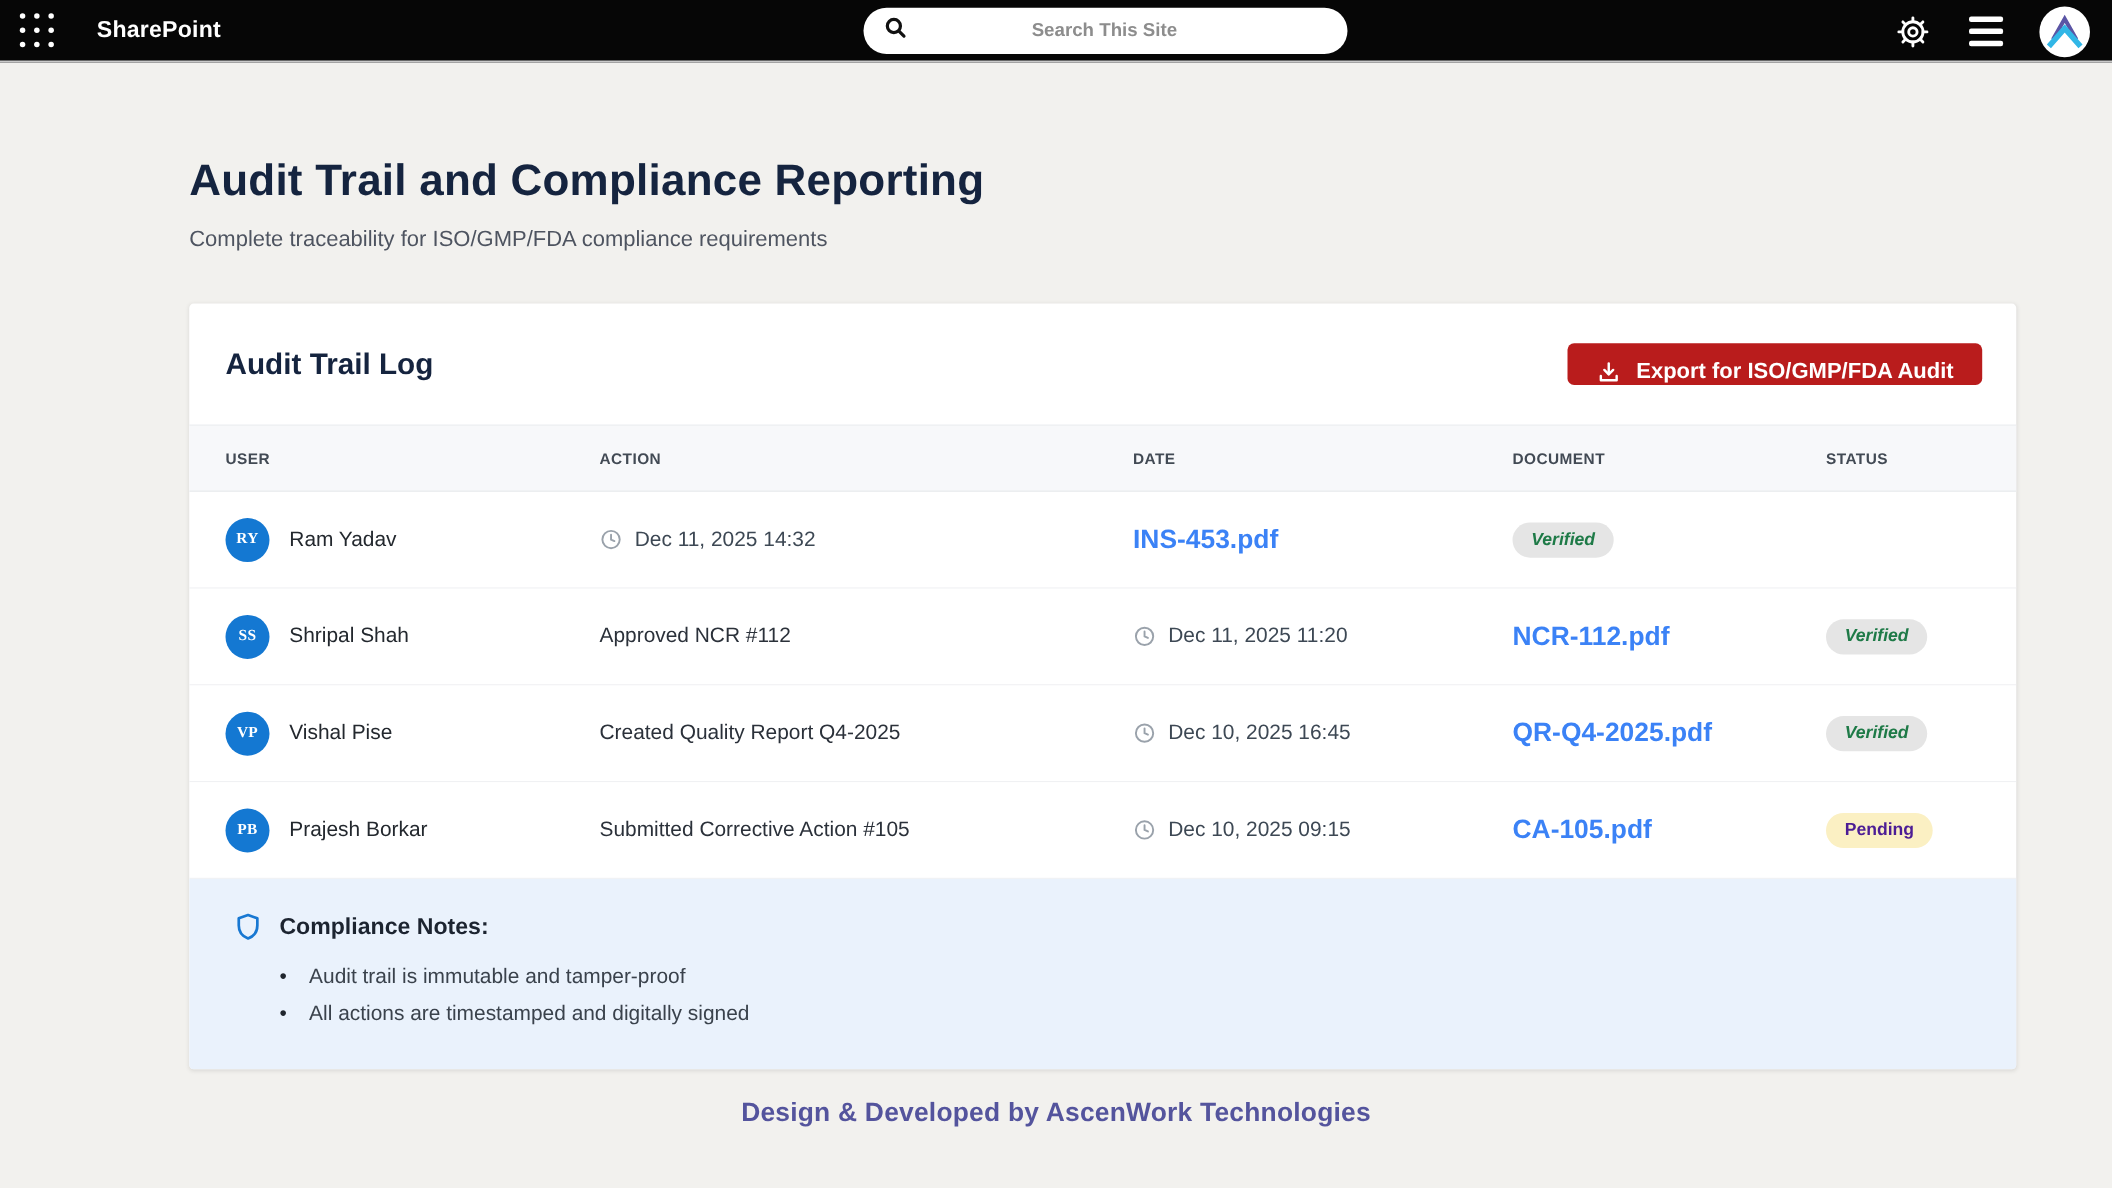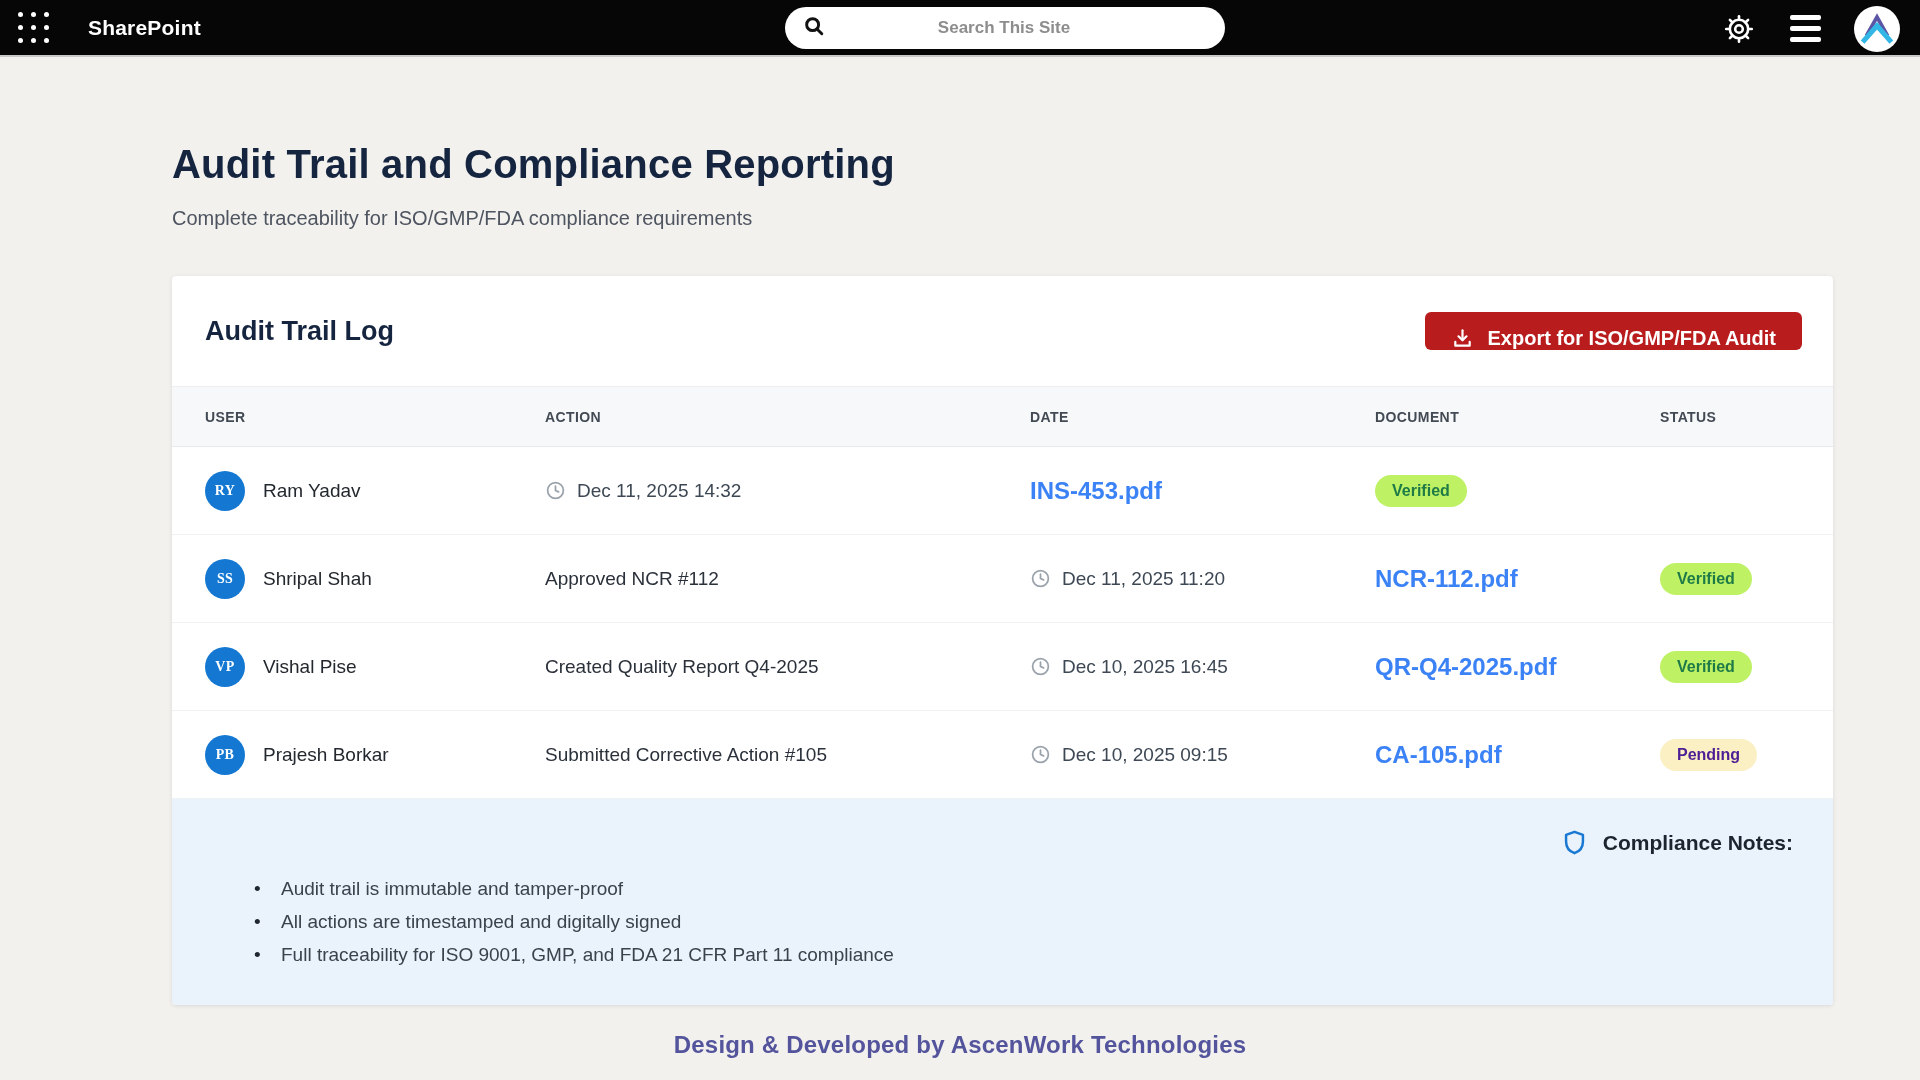--- a/index.html
+++ b/index.html
@@ -177,29 +177,29 @@
     text-decoration: none;
     cursor: pointer;
   }
   .badge {
     display: inline-block;
     padding: 7px 17px;
     border-radius: 999px;
     font-size: 16px;
     font-weight: 600;
   }
-  .badge--verified { background: #bef264; color: #1e7a47; }
+  .badge--verified { background: #e5e5e5; color: #1e7a47; font-style: italic; }
   .badge--pending  { background: #fbf0c3; color: #4c1d95; }
 
   
   .notes {
     background: #eaf2fc;
     padding: 30px 40px 34px 40px;
   }
-  .notes-head { display: flex; align-items: center; gap: 15px; justify-content: flex-end; }
+  .notes-head { display: flex; align-items: center; gap: 15px; }
   .notes-title { font-size: 21px; font-weight: 700; color: #1c2430; }
   .notes-list { list-style: none; margin: 16px 0 0 42px; }
   .notes-list li {
     position: relative;
     padding-left: 27px;
     font-size: 19px;
     color: #3a424c;
     line-height: 33px;
   }
   .notes-list li::before {
@@ -387,20 +387,19 @@
       <span style="display:flex;">
         <svg width="27" height="27" viewBox="0 0 24 24" fill="none" stroke="#1878d2" stroke-width="2.2" stroke-linejoin="round">
           <path d="M12 2.5 L19.5 5.2 V11 C19.5 16.2 16.3 19.9 12 21.5 C7.7 19.9 4.5 16.2 4.5 11 V5.2 Z"></path>
         </svg>
       </span>
       <span class="notes-title">Compliance Notes:</span>
     </div>
     <ul class="notes-list">
       <li>Audit trail is immutable and tamper-proof</li>
       <li>All actions are timestamped and digitally signed</li>
-      <li>Full traceability for ISO 9001, GMP, and FDA 21 CFR Part 11 compliance</li>
     </ul>
   </div>
 </section>
 
 <footer class="footer">
   <div class="footer-credit">Design &amp; Developed by AscenWork Technologies</div>
 </footer>
 
 </body></html>

